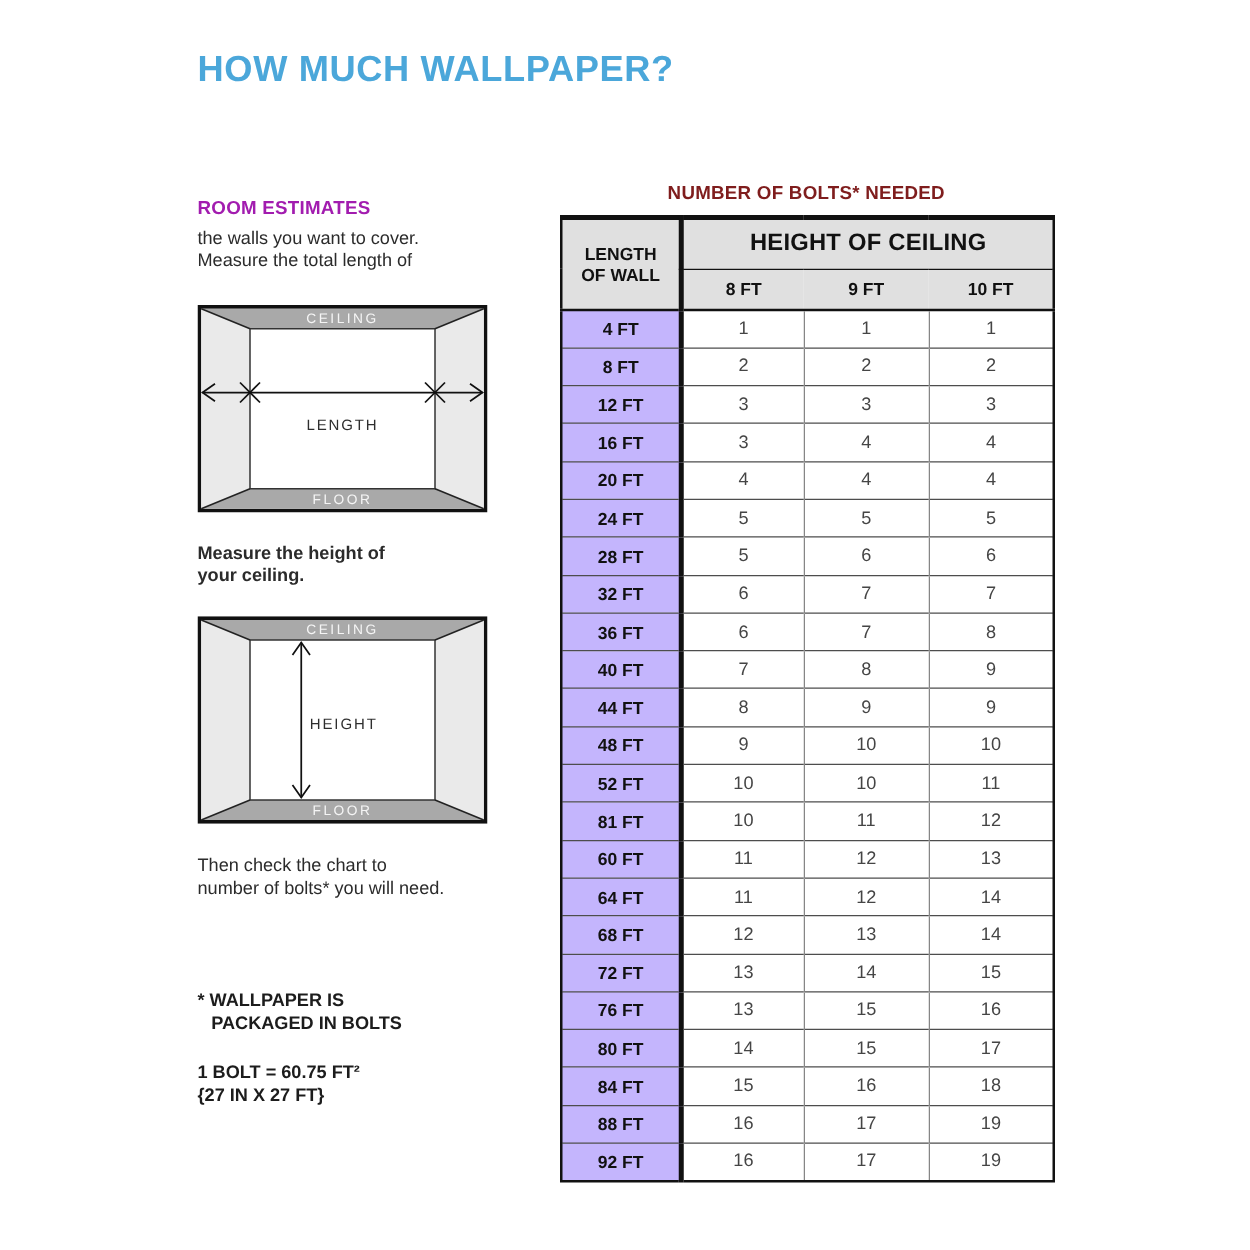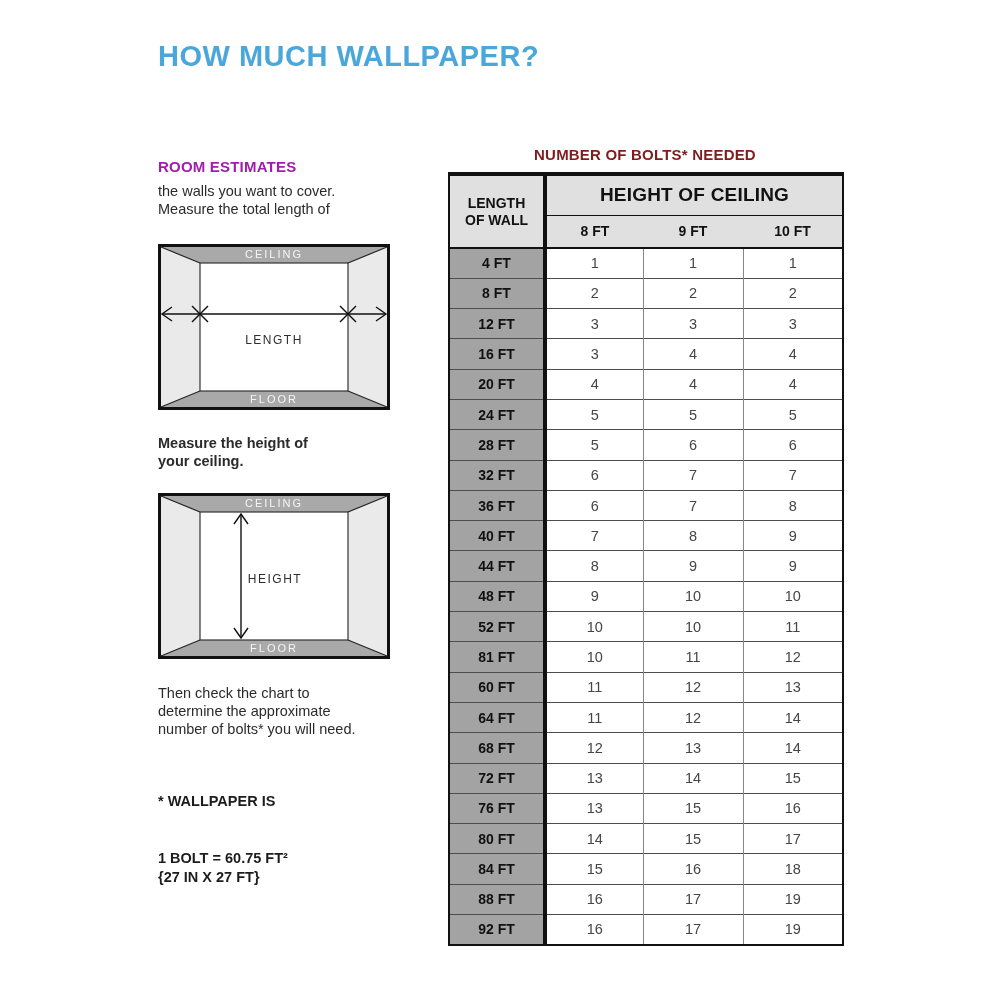--- a/index.html
+++ b/index.html
@@ -45,21 +45,21 @@
   .bolt-table .top-border th { border-top: 4px solid #111; }
   th.wall-header {
     border-right: 4px solid #111;
     font-size: 14px; line-height: 17px;
   }
   th.group-header { height: 41px; border-bottom: 1.5px solid #111; font-size: 19px; letter-spacing: 0.2px; }
   tr.subhead th { height: 33px; border-bottom: 2.5px solid #111; }
   th.wall-header { border-bottom: 2.5px solid #111; }
   .bolt-table td { height: 30.3px; text-align: center; vertical-align: middle; }
   td.wall-col {
-    background: #a3a3a3; font-weight: bold; color: #111;
+    background: #c4b5fd; font-weight: bold; color: #111;
     border-right: 4px solid #111; border-top: 1.4px solid #4d4d4d; text-align: center;
   }
   td.val { color: #454545; font-size: 14.5px; border-top: 1.4px solid #4d4d4d; }
   td.val + td.val { border-left: 1.2px solid #868686; }
   .bolt-table tbody tr:last-child td { border-bottom: 2px solid #111; }
 
   
   .diag-label-light { font-size: 11px; letter-spacing: 2px; fill: #f5f5f5; }
   .diag-label-dark  { font-size: 12px; letter-spacing: 1.5px; fill: #2e2e2e; }
 </style>
@@ -125,26 +125,26 @@
     <polyline points="76,31 83,21 90,31"></polyline>
     <polyline points="76,135 83,145 90,135"></polyline>
   </g>
   <text x="116" y="14" text-anchor="middle" class="diag-label-light">CEILING</text>
   <text x="116" y="159" text-anchor="middle" class="diag-label-light">FLOOR</text>
   <text x="117" y="90" text-anchor="middle" class="diag-label-dark">HEIGHT</text>
 </svg>
 
 <div class="abs para" style="top:684px;">
   <div>Then check the chart to</div>
-  <div>determine the approximate</div>
   <div>number of bolts* you will need.</div>
 </div>
 
 <div class="abs para footnote" style="top:792px;">
   <div>* WALLPAPER IS</div>
+  <div class="indent">PACKAGED IN BOLTS</div>
 </div>
 
 <div class="abs para footnote" style="top:849px; line-height:19px;">
   <div>1 BOLT = 60.75 FT²</div>
   <div>{27 IN X 27 FT}</div>
 </div>
 
 <div class="abs section-heading" id="bolts-heading" style="color:#7f1d1d;">NUMBER OF BOLTS* NEEDED</div>
 
 <table class="bolt-table">

